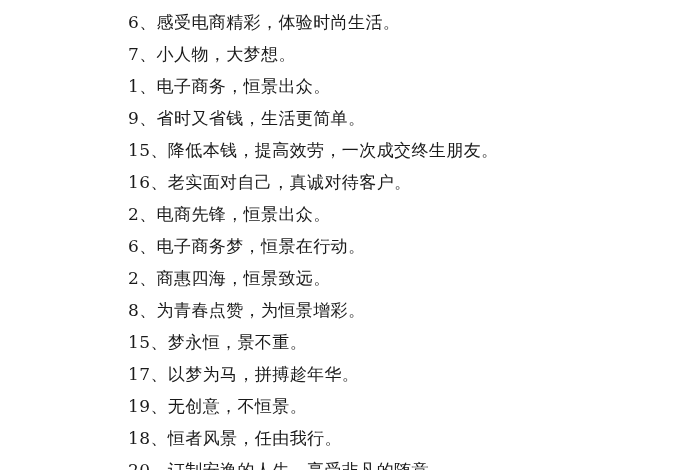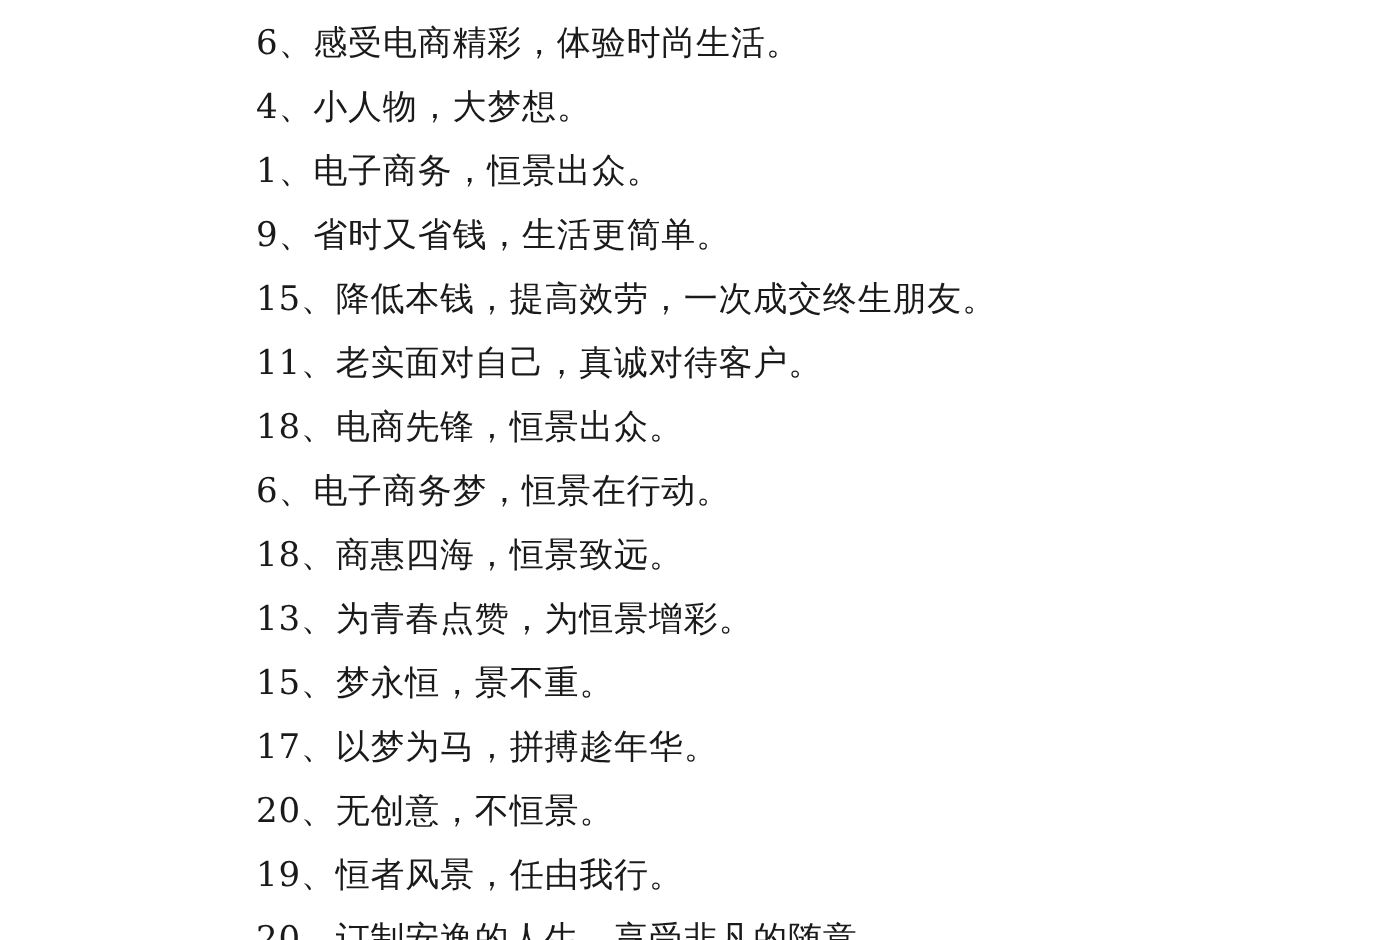--- a/index.html
+++ b/index.html
@@ -41,28 +41,28 @@
   .line.clipped {
     overflow: hidden;
   }
 </style>
 </head>
 <body>
 
 <div class="page">
   <div class="list">
     <div class="line">6、感受电商精彩，体验时尚生活。</div>
-    <div class="line">4、小人物，大梦想。</div>
+    <div class="line">7、小人物，大梦想。</div>
     <div class="line">1、电子商务，恒景出众。</div>
     <div class="line">9、省时又省钱，生活更简单。</div>
     <div class="line">15、降低本钱，提高效劳，一次成交终生朋友。</div>
-    <div class="line">11、老实面对自己，真诚对待客户。</div>
-    <div class="line">18、电商先锋，恒景出众。</div>
+    <div class="line">16、老实面对自己，真诚对待客户。</div>
+    <div class="line">2、电商先锋，恒景出众。</div>
     <div class="line">6、电子商务梦，恒景在行动。</div>
-    <div class="line">18、商惠四海，恒景致远。</div>
-    <div class="line">13、为青春点赞，为恒景增彩。</div>
+    <div class="line">2、商惠四海，恒景致远。</div>
+    <div class="line">8、为青春点赞，为恒景增彩。</div>
     <div class="line">15、梦永恒，景不重。</div>
     <div class="line">17、以梦为马，拼搏趁年华。</div>
-    <div class="line">20、无创意，不恒景。</div>
-    <div class="line">19、恒者风景，任由我行。</div>
+    <div class="line">19、无创意，不恒景。</div>
+    <div class="line">18、恒者风景，任由我行。</div>
     <div class="line clipped">20、订制安逸的人生，享受非凡的随意。</div>
   </div>
 </div>
 
 </body></html>

